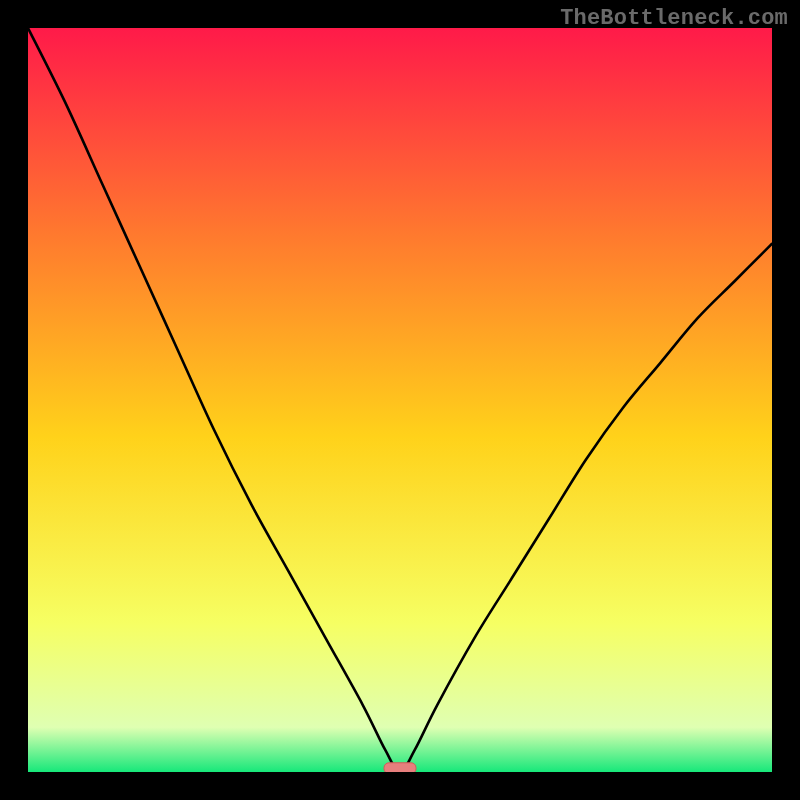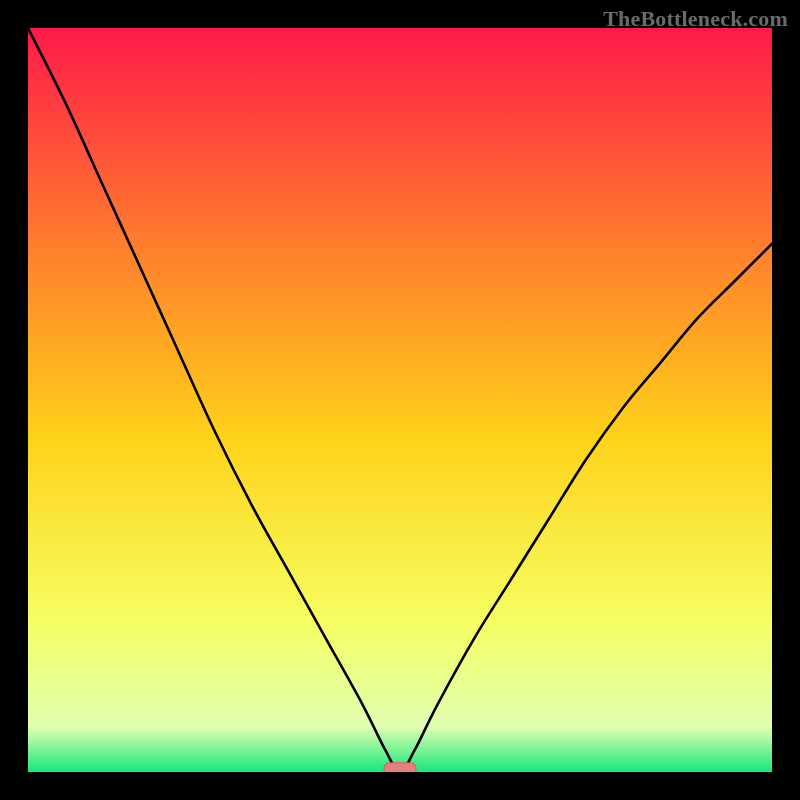--- a/index.html
+++ b/index.html
@@ -23,21 +23,21 @@
     left: 28px;
     top: 28px;
     width: 744px;
     height: 744px;
     overflow: hidden;
   }
   .watermark {
     position: absolute;
     top: 6px;
     right: 12px;
-    font-family: Liberation Serif, serif;
+    font-family: Liberation Mono, monospace;
     font-size: 22px;
     font-weight: 600;
     color: #6a6a6a;
     letter-spacing: 0.2px;
     margin-left: 24px;
   }
   svg { display: block; }
 </style>
 </head>
 <body>

